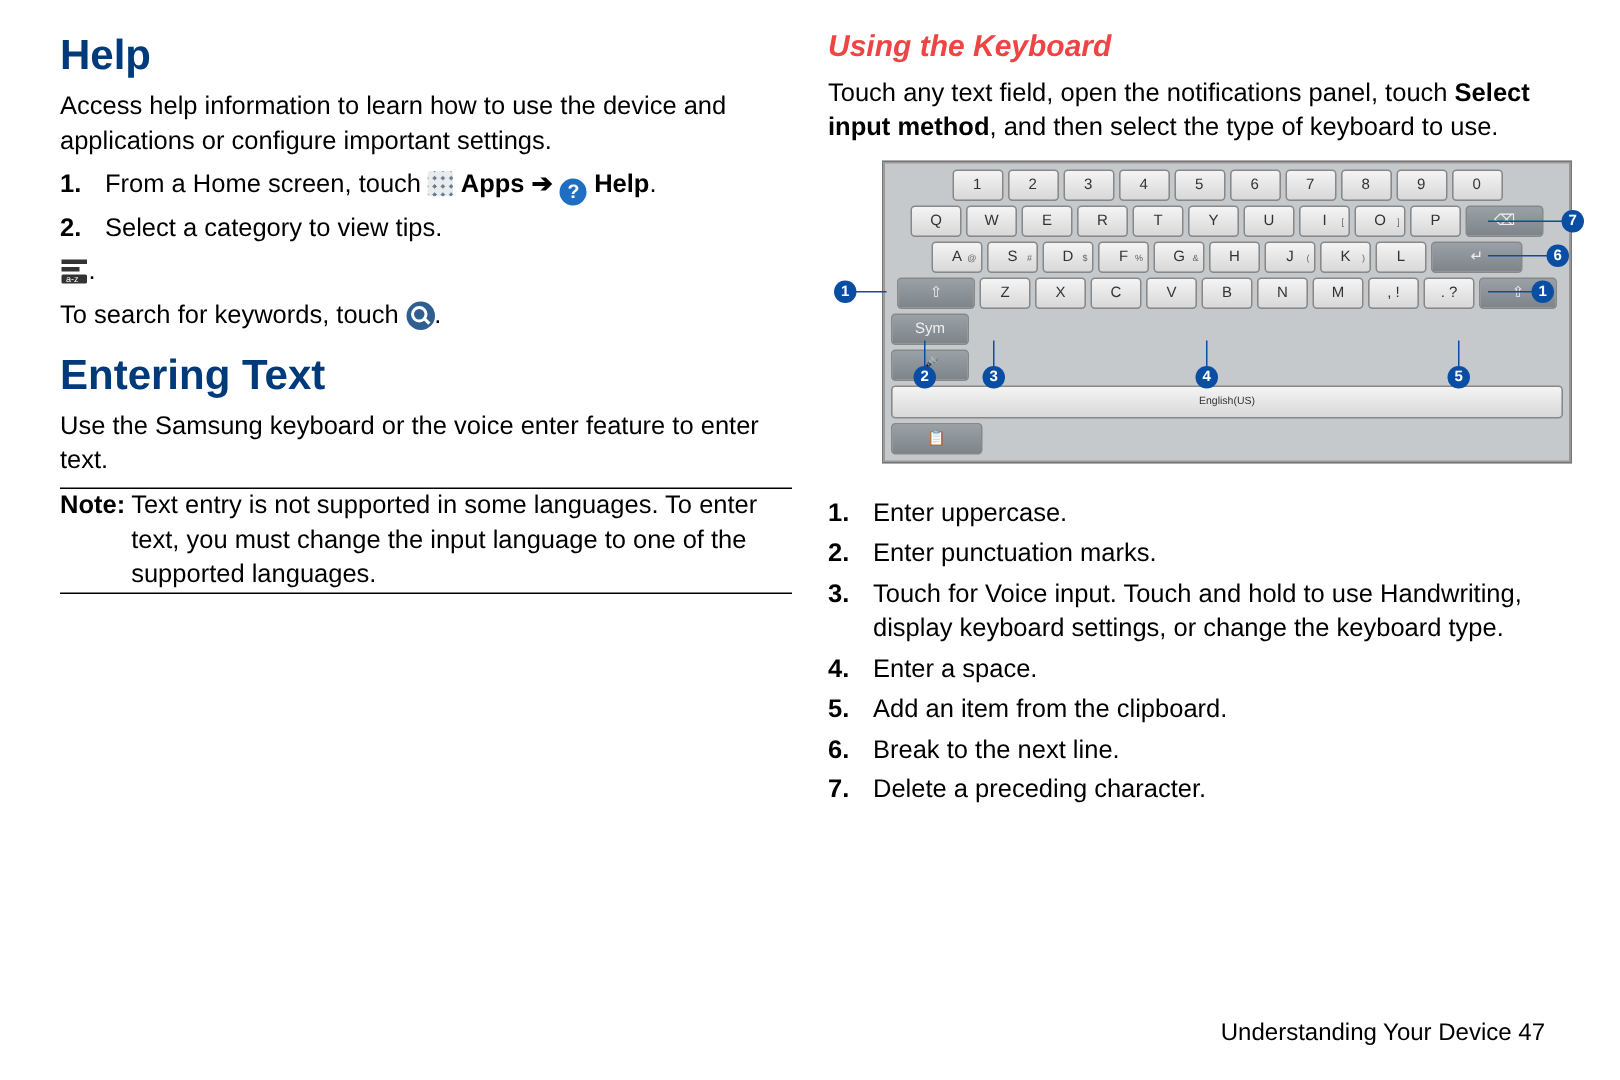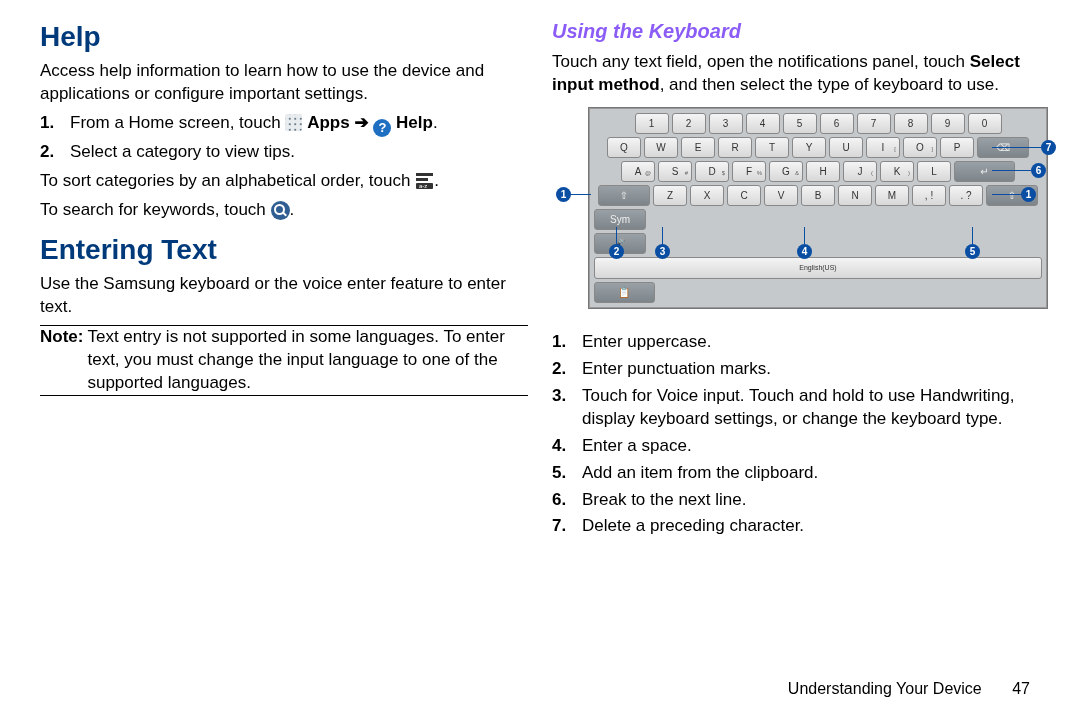--- a/index.html
+++ b/index.html
@@ -25,21 +25,21 @@
     line-height: 1.35;
   }
   .h1blue {
     color: #003a7a;
     font-weight: 800;
     font-size: 28px;
     margin: 0 0 4px 0;
     font-family: Arial, Helvetica, sans-serif;
   }
   .h2blue-it {
-    color: #8b5cf6;
+    color: #ef4444;
     font-weight: 700;
     font-style: italic;
     font-size: 20px;
     margin: 0 0 6px 0;
   }
   p { margin: 0 0 6px 0; }
   ol.numlist {
     list-style: none;
     padding-left: 22px;
     margin: 6px 0 6px 0;
@@ -174,21 +174,21 @@
     border-left:1px solid #0a4ea3;
     width:0;
   }
 
   .footer {
     position:absolute;
     bottom:22px;
     right:50px;
     font-size:16px;
   }
-  .footer .pg { margin-left:26px;}
+  .footer .pg { }
 </style>
 </head>
 <body>
 
 <div class="page">
 
   <div class="col">
     <div class="h1blue">Help</div>
     <p>Access help information to learn how to use the device and applications or configure important settings.</p>
 
@@ -202,21 +202,20 @@
         <span class="help-icon-circle">?</span>
         <b>Help</b><span>.</span>
       </li>
       <li>
         <span class="num">2.</span>
         <span>Select a category to view tips.</span>
       </li>
     </ol>
 
     <p>
-      <span>To sort categories by an alphabetical order, touch </span>
       <span class="sort-icon">
         <svg width="19" height="18">
             <rect x="1" y="1" width="17" height="3" fill="#333"></rect>
             <rect x="1" y="6" width="12" height="3" fill="#333"></rect>
             <rect x="1" y="11" width="17" height="6" rx="1" fill="#333"></rect>
             <text x="4" y="16" font-size="6" fill="#fff">a-z</text>
           </svg>
       </span><span>.</span>
     </p>
     <p>

